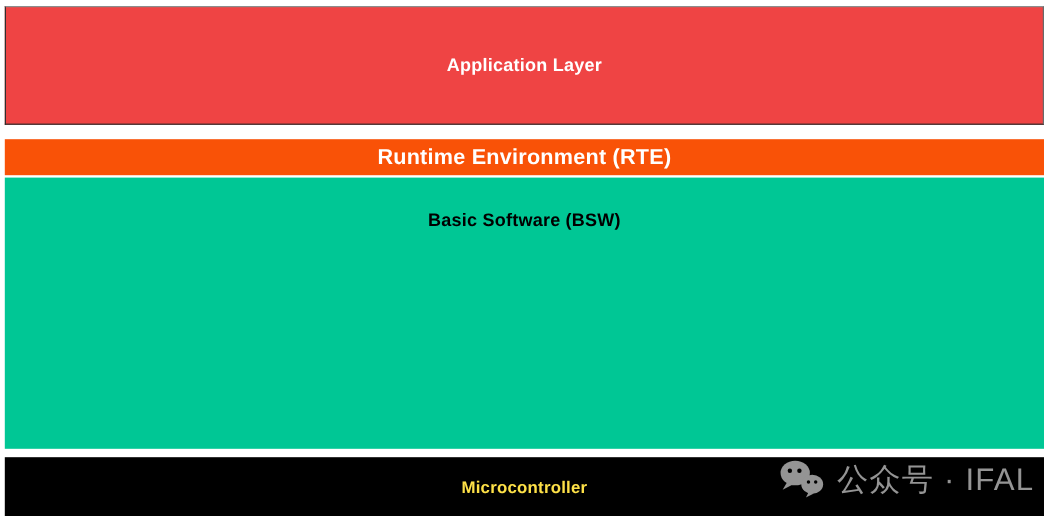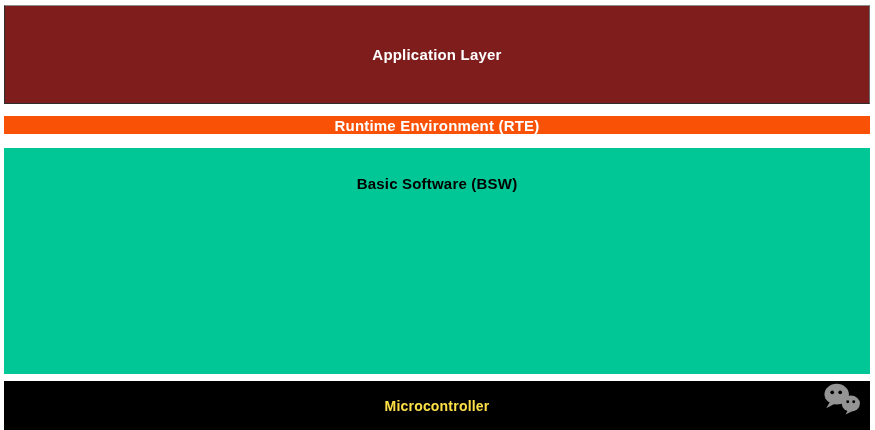--- a/index.html
+++ b/index.html
@@ -29,22 +29,22 @@
     top: 5px;
     height: 99px;
     font-size: 15px;
     border-top: 1px solid #8d8d8d;
     border-left: 1px solid #2f2f2f;
     border-bottom: 1px solid #2f2f2f;
     border-right: 1px solid #6a6a6a;
   }
   .band-rte {
     top: 116px;
-    height: 18px;
-    font-size: 15px;
+    height: 30px;
+    font-size: 18px;
     text-align: right;
   }
   .band-bsw {
     top: 148px;
     height: 226px;
     font-size: 15px;
     align-items: flex-start;
     padding-top: 27px;
   }
   .band-mcu {
@@ -75,21 +75,21 @@
     letter-spacing: 1px;
     line-height: 30px;
     white-space: nowrap;
   }
 </style>
 </head>
 <body>
 
 <div class="canvas">
 
-  <div class="band band-application" style="background-color: #7f1d1d;">
+  <div class="band band-application" style="background-color: #ef4444;">
     <span class="label" style="color: rgb(255, 255, 255);">Application Layer</span>
   </div>
 
   <div class="band band-rte" style="background-color: rgb(249, 82, 7);">
     <span class="label" style="color: rgb(255, 255, 255);">Runtime Environment (RTE)</span>
   </div>
 
   <div class="band band-bsw" style="background-color: rgb(0, 199, 149);">
     <span class="label" style="color: rgb(0, 0, 0);">Basic Software (BSW)</span>
   </div>
@@ -106,15 +106,16 @@
         <path d="M7,19.5 L3.2,26 L12,21.5 Z" fill="#949494"></path>
         <circle cx="9.4" cy="9.6" r="1.9" fill="#000000"></circle>
         <circle cx="17.6" cy="9.6" r="1.9" fill="#000000"></circle>
 
         <ellipse cx="28.6" cy="21.2" rx="9.4" ry="8.2" fill="#949494"></ellipse>
         <path d="M25.5,28 L23.2,32.5 L30,29.2 Z" fill="#949494"></path>
         <circle cx="25.4" cy="19.3" r="1.5" fill="#000000"></circle>
         <circle cx="31.6" cy="19.3" r="1.5" fill="#000000"></circle>
       </svg>
     </span>
+    <span class="wm-text" style="color: rgb(148, 148, 148);">公众号 · IFAL</span>
   </div>
 
 </div>
 
 </body></html>

